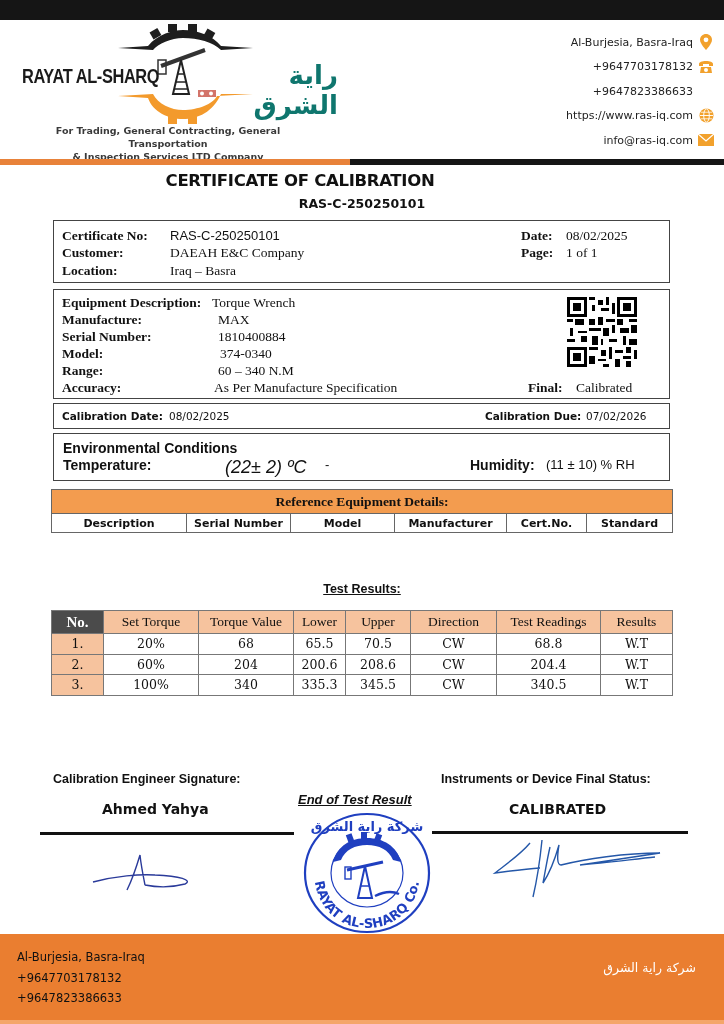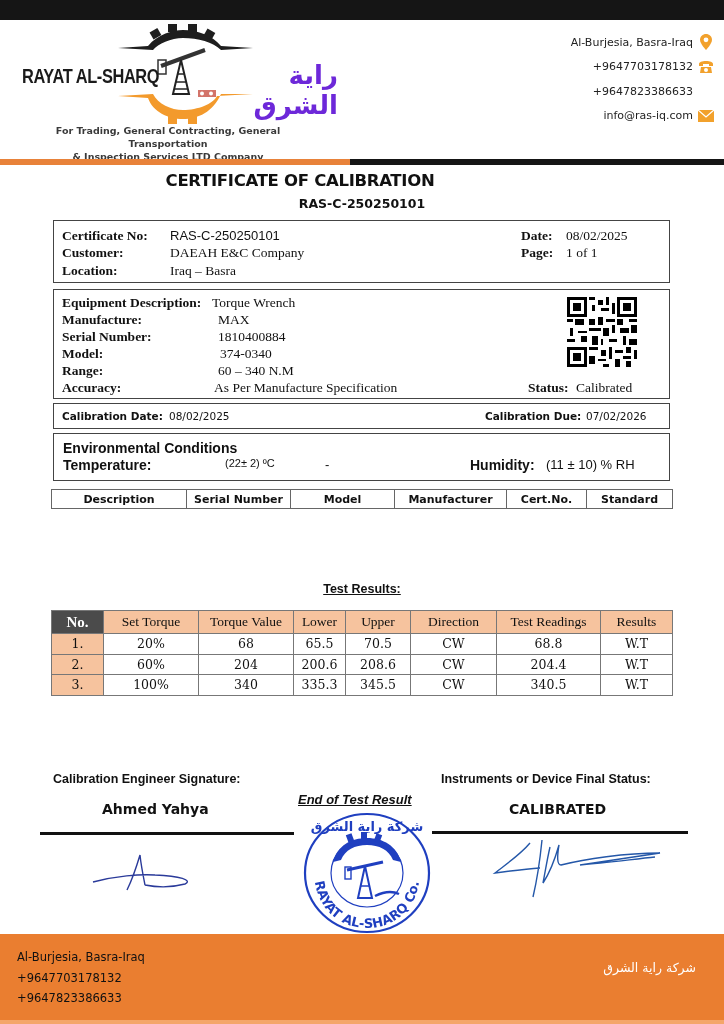--- a/index.html
+++ b/index.html
@@ -5,21 +5,21 @@
   * { box-sizing: border-box; margin: 0; padding: 0; }
   html, body { width: 724px; height: 1024px; background: #ffffff; overflow: hidden; }
   body { position: relative; font-family: "Liberation Sans", sans-serif; color: #111; }
 
   .topbar { position: absolute; left: 0; top: 0; width: 724px; height: 20px; background: #151515; }
 
   
   .header { position: absolute; left: 0; top: 20px; width: 724px; height: 140px; }
   .logo { position: absolute; left: 18px; top: 4px; width: 320px; height: 100px; }
   .logo-text-en { position: absolute; left: 4px; top: 40px; font-family: "Liberation Sans", sans-serif; font-weight: bold; font-size: 21px; letter-spacing: -0.5px; transform: scaleX(0.78); transform-origin: left center; color: #1b1b1b; }
-  .logo-text-ar { position: absolute; left: 190px; top: 36px; font-family: "DejaVu Sans", sans-serif; font-weight: bold; font-size: 26px; color: #6d28d9; direction: rtl; }
+  .logo-text-ar { position: absolute; left: 190px; top: 36px; font-family: "DejaVu Sans", sans-serif; font-weight: bold; font-size: 26px; color: #0f766e; direction: rtl; }
   .logo-svg { position: absolute; left: 95px; top: 0; }
   .tagline { position: absolute; left: 18px; top: 104px; width: 300px; text-align: center; font-family: "DejaVu Sans", sans-serif; font-size: 9.5px; font-weight: bold; color: #3a3a3a; line-height: 13px; }
 
   .contact { position: absolute; right: 10px; top: 10px; width: 260px; }
   .contact-row { display: flex; justify-content: flex-end; align-items: center; height: 24.5px; font-family: "DejaVu Sans", sans-serif; font-size: 11px; color: #222; }
   .contact-row .ic { width: 16px; height: 16px; margin-left: 5px; display: inline-flex; align-items: center; justify-content: center; }
   .contact-row .ic.blank { visibility: hidden; }
 
   .divider-bar { position: absolute; left: 0; top: 159px; width: 724px; height: 6px; display: flex; }
   .divider-bar .orange { width: 350px; background: #e8823a; }
@@ -134,20 +134,32 @@
         <svg width="16" height="14" viewBox="0 0 16 14">
             <path d="M1 4 C1 2 4 1 8 1 C12 1 15 2 15 4 L15 6 L11 6 L11 4 L5 4 L5 6 L1 6 Z" fill="#f2a12c"></path>
             <path d="M3 7 L13 7 L14 13 L2 13 Z" fill="#f2a12c"></path>
             <circle cx="8" cy="10" r="2" fill="#fff"></circle>
           </svg>
       </span>
     </div>
     <div class="contact-row">
       <span>+9647823386633</span>
       <span class="ic blank"></span>
+    </div>
+    <div class="contact-row">
+      <span>https://www.ras-iq.com</span>
+      <span class="ic">
+        <svg width="15" height="15" viewBox="0 0 16 16">
+            <circle cx="8" cy="8" r="7.5" fill="#f2a12c"></circle>
+            <ellipse cx="8" cy="8" rx="3" ry="7" fill="none" stroke="#fff" stroke-width="1"></ellipse>
+            <line x1="1" y1="8" x2="15" y2="8" stroke="#fff" stroke-width="1"></line>
+            <line x1="2" y1="4.5" x2="14" y2="4.5" stroke="#fff" stroke-width="0.8"></line>
+            <line x1="2" y1="11.5" x2="14" y2="11.5" stroke="#fff" stroke-width="0.8"></line>
+          </svg>
+      </span>
     </div>
     <div class="contact-row">
       <span>info@ras-iq.com</span>
       <span class="ic">
         <svg width="16" height="12" viewBox="0 0 16 12">
             <rect x="0" y="0" width="16" height="12" fill="#f2a12c"></rect>
             <path d="M0 0 L8 7 L16 0" fill="none" stroke="#fff" stroke-width="1.3"></path>
           </svg>
       </span>
     </div>
@@ -237,42 +249,45 @@
         <rect x="24" y="19" width="1" height="3"></rect>
       <rect x="8" y="21" width="2" height="3"></rect>
         <rect x="11" y="22" width="3" height="1"></rect>
         <rect x="17" y="22" width="2" height="3"></rect>
         <rect x="20" y="21" width="3" height="1"></rect>
         <rect x="21" y="23" width="2" height="2"></rect>
         <rect x="13" y="24" width="2" height="1"></rect>
     </g>
   </svg>
 
-  <span class="lbl" style="left:474px; top:90px;">Status:</span>
+  <span class="lbl" style="left:474px; top:90px;">Final:</span>
   <span class="val" style="left:522px; top:90px;">Calibrated</span>
 </div>
 
 <div class="box box3">
   <span class="lbl" style="left:8px;">Calibration Date:</span>
   <span class="val" style="left:115px;">08/02/2025</span>
   <span class="lbl" style="left:431px;">Calibration Due:</span>
   <span class="val" style="left:532px;">07/02/2026</span>
 </div>
 
 <div class="box box4">
   <span class="lbl" style="left:9px; top:6px;">Environmental Conditions</span>
   <span class="lbl" style="left:9px; top:23px;">Temperature:</span>
-  <span class="val" style="left:171px; top:23px; font-size:11px;">(22± 2) ºC</span>
+  <span class="val" style="left:171px; top:23px; font-size:18px;font-style:italic;">(22± 2) ºC</span>
   <span class="val" style="left:271px; top:23px; font-size:13px;">-</span>
   <span class="lbl" style="left:416px; top:23px;"><span>Humidity</span>:</span>
   <span class="val" style="left:492px; top:23px; font-size:13px;">(11 ± 10) % RH</span>
 </div>
 
 <table class="ref-table">
   <tbody>
+      <tr>
+    <th class="banner" colspan="6">Reference Equipment Details:</th>
+  </tr>
   <tr class="head">
     <td style="width:135px">Description</td>
     <td style="width:104px">Serial Number</td>
     <td style="width:104px">Model</td>
     <td style="width:112px">Manufacturer</td>
     <td style="width:80px">Cert.No.</td>
     <td>Standard</td>
   </tr>
 </tbody>
   </table>

